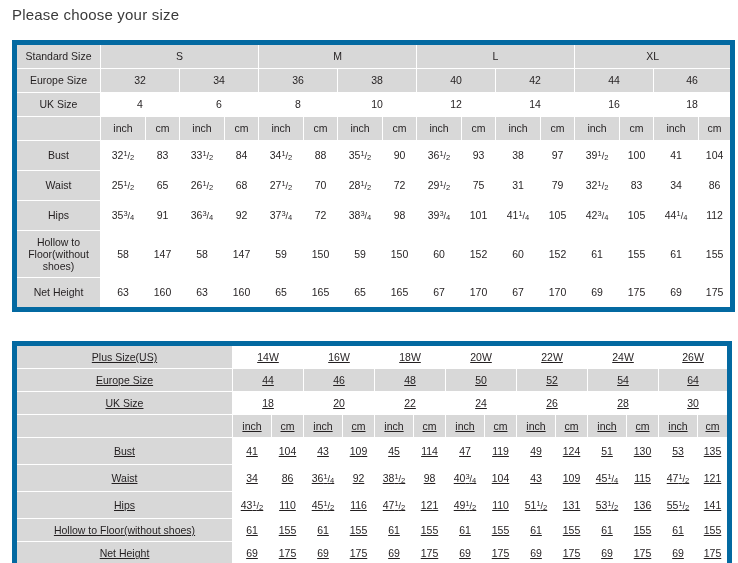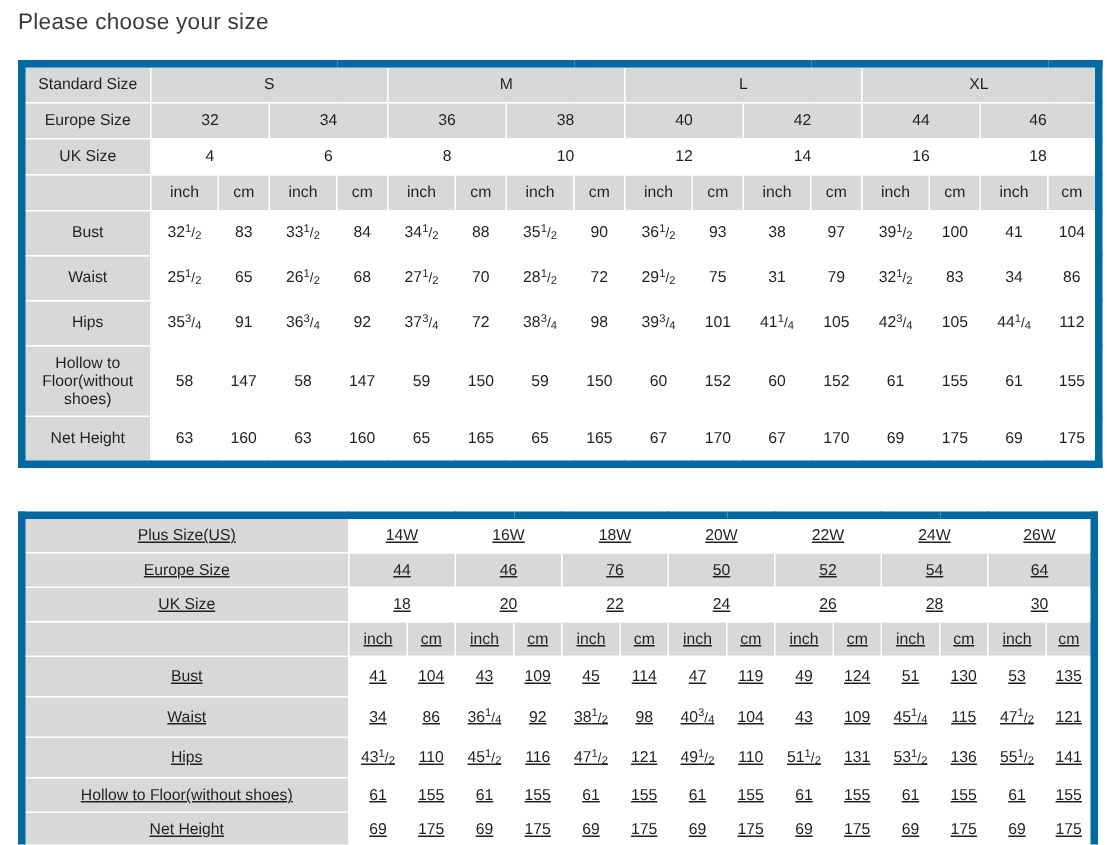--- a/index.html
+++ b/index.html
@@ -279,21 +279,21 @@
         <td class="white" colspan="2">18W</td>
         <td class="white" colspan="2">20W</td>
         <td class="white" colspan="2">22W</td>
         <td class="white" colspan="2">24W</td>
         <td class="white" colspan="2">26W</td>
       </tr>
       <tr>
         <td class="grey">Europe Size</td>
         <td class="grey" colspan="2">44</td>
         <td class="grey" colspan="2">46</td>
-        <td class="grey" colspan="2">76</td>
+        <td class="grey" colspan="2">48</td>
         <td class="grey" colspan="2">50</td>
         <td class="grey" colspan="2">52</td>
         <td class="grey" colspan="2">54</td>
         <td class="grey" colspan="2">64</td>
       </tr>
       <tr>
         <td class="grey">UK Size</td>
         <td class="white" colspan="2">18</td>
         <td class="white" colspan="2">20</td>
         <td class="white" colspan="2">22</td>

